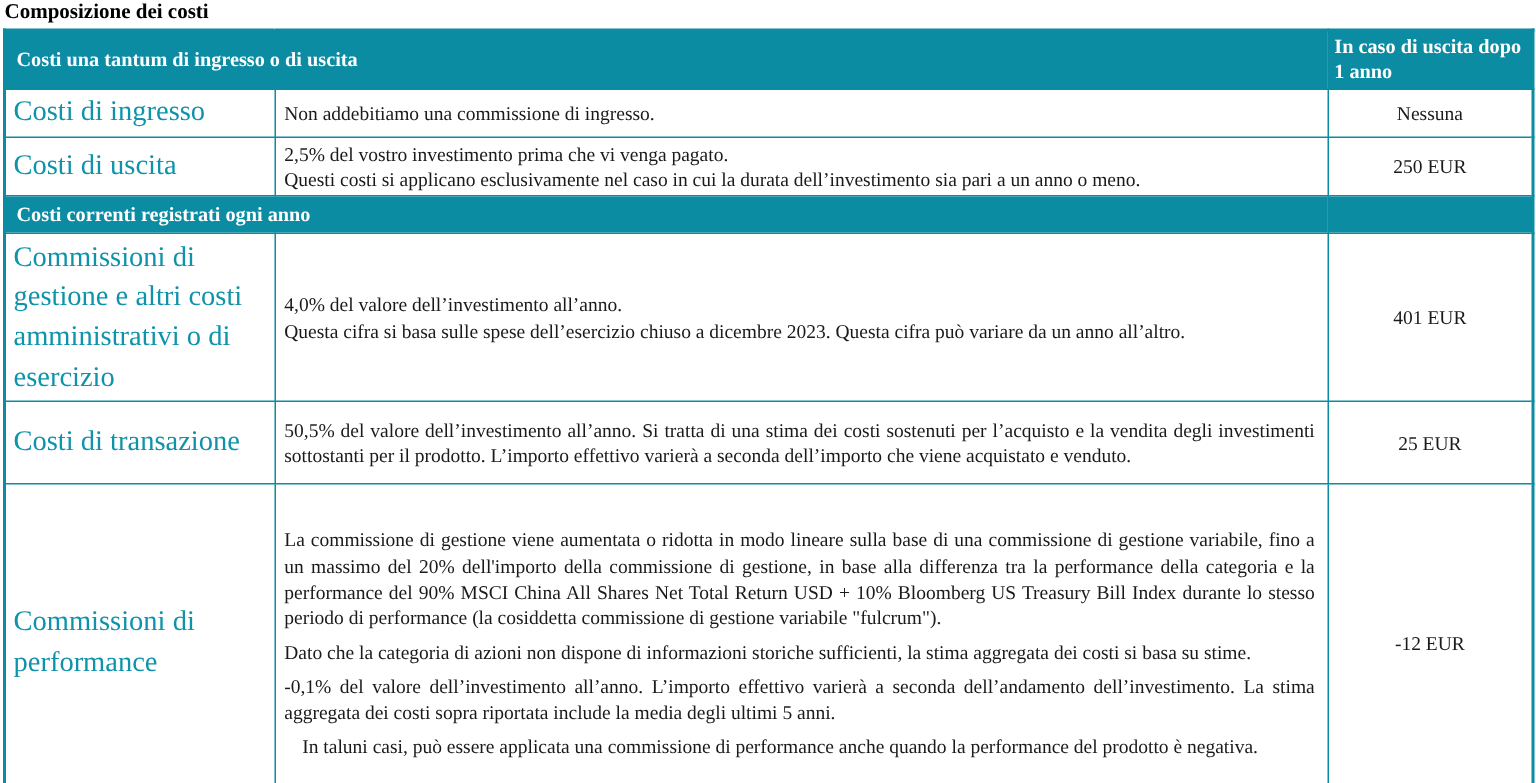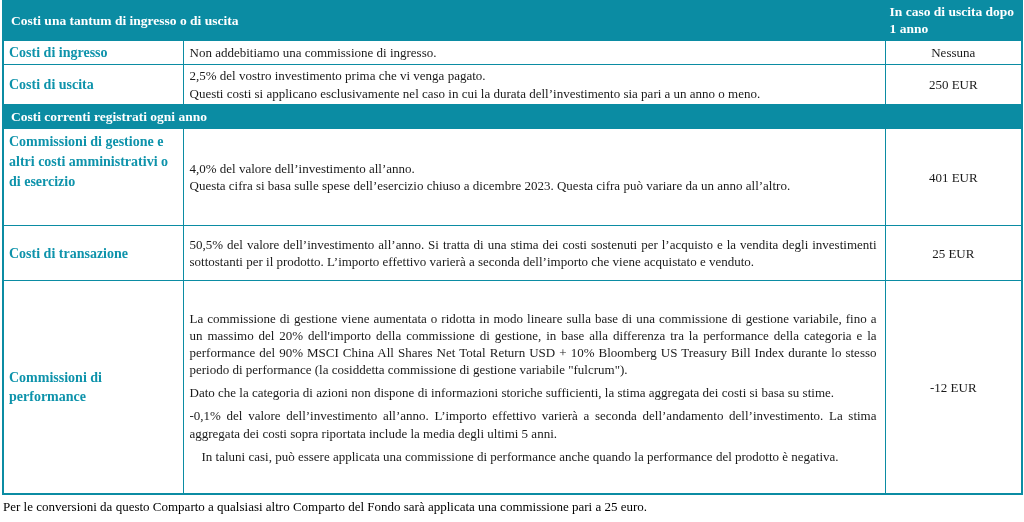--- a/index.html
+++ b/index.html
@@ -35,22 +35,22 @@
     padding: 3px 7px;
   }
   .section-right-1 {
     border-left: 1px solid #c2e2ea;
     padding: 2px 4px;
     line-height: 1.25;
   }
   .section-right-cont { border-left: 1px solid #0a7e93; }
   .label-cell {
     color: #0e93ab;
-    font-weight: bold;
-    font-size: 14px;
+    font-weight: normal;
+    font-size: 19px;
     line-height: 1.4;
     padding-left: 5px;
   }
   .label-top { vertical-align: top; padding-top: 3px; }
   .desc-cell { text-align: justify; padding-right: 8px; }
   .value-cell { text-align: center; }
   .line { margin: 0; }
   .para { margin: 0 0 6px 0; }
   .para:last-child { margin-bottom: 0; margin-left: 12px; }
   tr.r-sec1   { height: 35px; }
@@ -65,20 +65,21 @@
     font-size: 13px;
     color: #000;
     padding: 4px 0 0 1px;
   }
 </style>
 </head>
 <body>
 
 <div class="page">
 
+  <div class="doc-title">Composizione dei costi</div>
 
   <table class="costs">
     <colgroup>
       <col style="width:180px">
       <col style="width:702px">
       <col style="width:137px">
     </colgroup>
 
     <tbody>
         <tr class="r-sec1">

